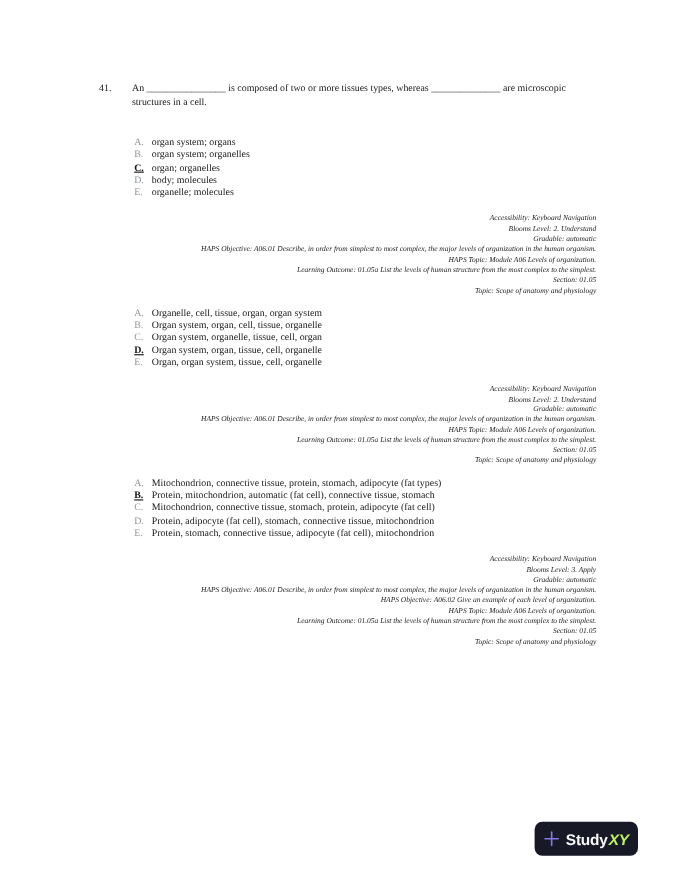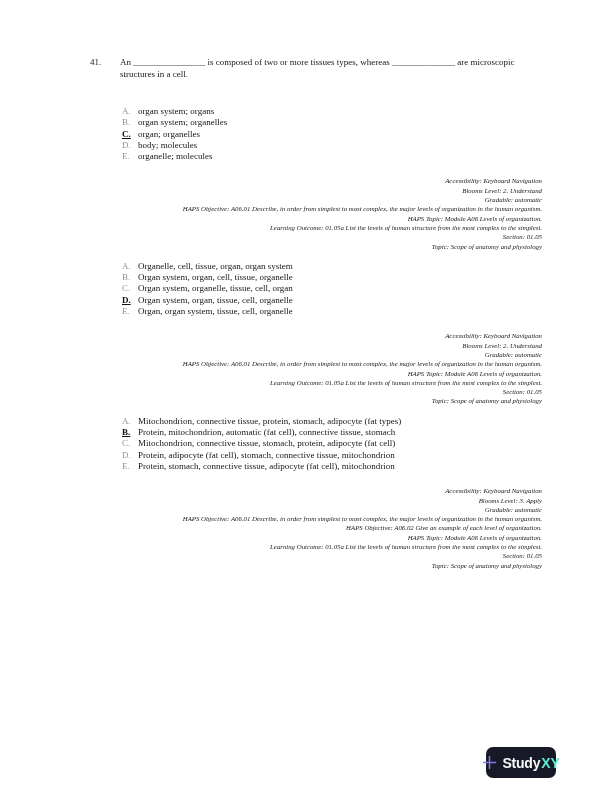--- a/index.html
+++ b/index.html
@@ -6,21 +6,21 @@
   html, body { width: 612px; height: 792px; }
   body {
     background: #ffffff;
     position: relative;
     font-family: "Liberation Serif", serif;
     color: #161616;
     overflow: hidden;
   }
   .content {
     position: absolute;
-    top: 56px;
+    top: 74px;
     left: 90px;
     width: 452px;
   }
   .q-row { display: flex; margin-bottom: 26px; }
   .q-num {
     flex: none;
     width: 30px;
     font-size: 9px;
     line-height: 12px;
   }
@@ -47,36 +47,36 @@
     font-style: italic;
     font-size: 6.8px;
     line-height: 9.3px;
     margin-bottom: 10px;
     color: #1a1a1a;
   }
   .brand-badge {
     position: absolute;
     left: 486px;
     top: 747px;
-    width: 70px;
+    width: 94px;
     height: 31px;
     background: #171a26;
     border-radius: 7px;
     display: flex;
     align-items: center;
     justify-content: center;
     gap: 5px;
     font-family: "Liberation Sans", sans-serif;
     font-weight: bold;
     font-size: 14px;
     letter-spacing: -0.2px;
   }
   .plus-icon { display: flex; align-items: center; }
   .brand-study { color: #f7f7f8; }
-  .brand-xy { color: #5eead4; margin-left: -4px; }
+  .brand-xy { color: #bef264; margin-left: -4px; font-style: italic; }
 </style>
 </head>
 <body>
 
 <div class="content">
 
   <div class="question">
     <div class="q-row">
       <span class="q-num">41.</span>
       <div class="q-text">An ________________ is composed of two or more tissues types, whereas ______________ are microscopic structures in a cell.</div>

